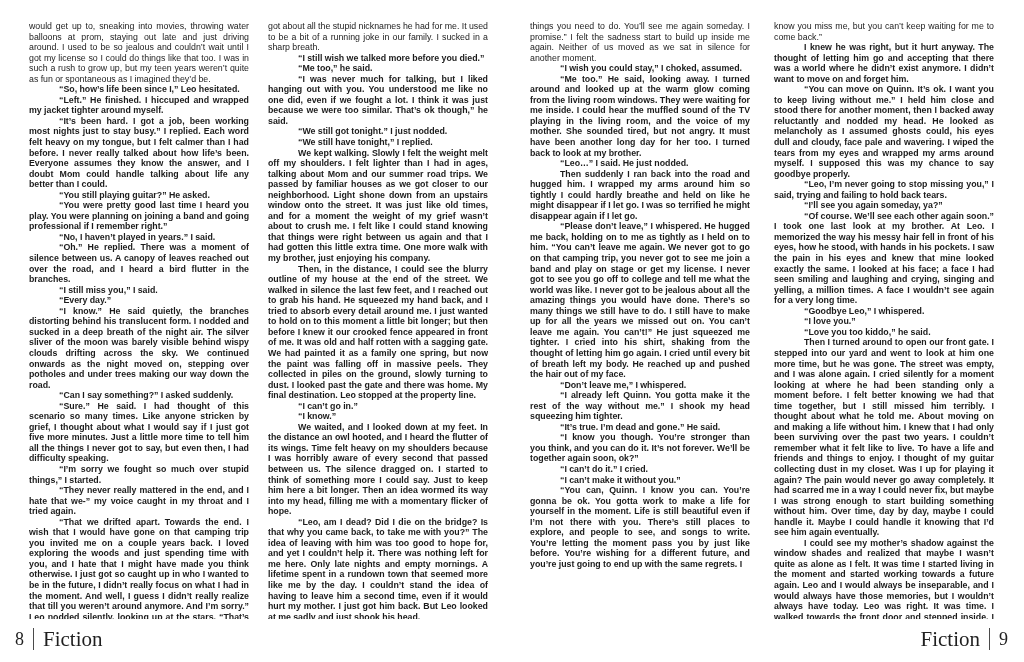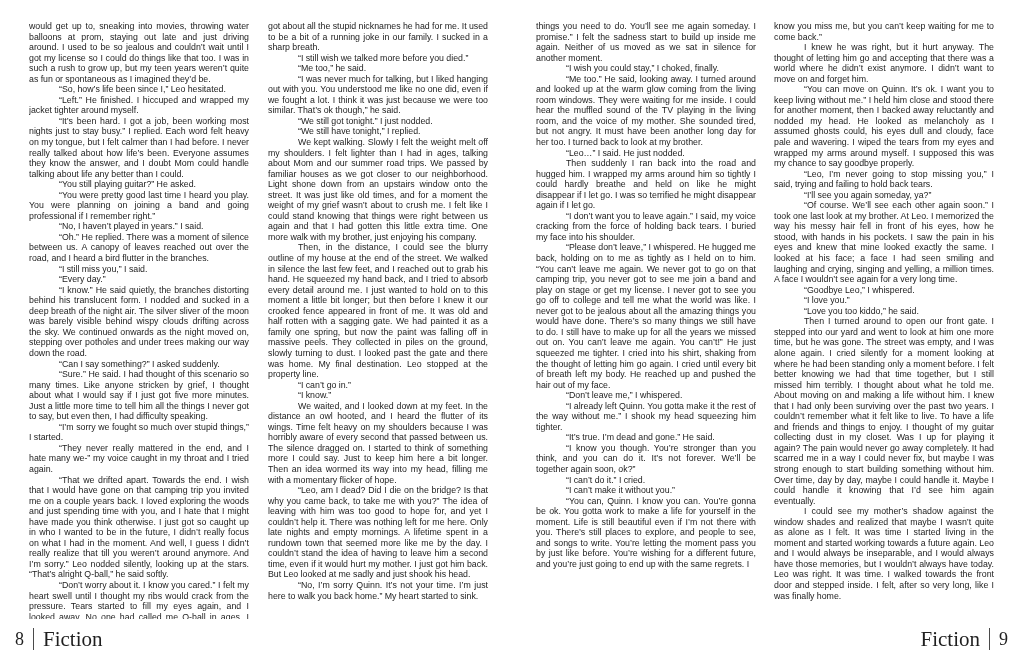--- a/index.html
+++ b/index.html
@@ -33,25 +33,25 @@
     width: 220px;
     height: 598px;
     overflow: hidden;
     font-size: 8.8px;
     line-height: 10.55px;
     text-align: justify;
     word-spacing: -0.1px;
   }
   .page-left  .col[data-colpos="0"] { left: 29px; }
   .page-left  .col[data-colpos="1"] { left: 268px; }
-  .page-right .col[data-colpos="0"] { left: 24px; }
+  .page-right .col[data-colpos="0"] { left: 18px; }
   .page-right .col[data-colpos="1"] { left: 262px; }
 
   p.para { margin: 0; padding: 0; }
-  p.para.indent { text-indent: 30px; }
+  p.para.indent { text-indent: 30px; font-weight: bold; }
 
   .footer {
     position: absolute;
     bottom: 12px;
     display: flex;
     align-items: center;
     font-family: "Liberation Serif", serif;
     color: #1f1f1f;
   }
   .footer-left  { left: 15px; }
@@ -85,21 +85,21 @@
         <p class="para indent">“You still playing guitar?” He asked.</p>
         <p class="para indent">“You were pretty good last time I heard you play. You were planning on joining a band and going professional if I remember right.”</p>
         <p class="para indent">“No, I haven’t played in years.” I said.</p>
         <p class="para indent">“Oh.” He replied. There was a moment of silence between us. A canopy of leaves reached out over the road, and I heard a bird flutter in the branches.</p>
         <p class="para indent">“I still miss you,” I said.</p>
         <p class="para indent">“Every day.”</p>
         <p class="para indent">“I know.” He said quietly, the branches distorting behind his translucent form. I nodded and sucked in a deep breath of the night air. The silver sliver of the moon was barely visible behind wispy clouds drifting across the sky. We continued onwards as the night moved on, stepping over potholes and under trees making our way down the road.</p>
         <p class="para indent">“Can I say something?” I asked suddenly.</p>
         <p class="para indent">“Sure.” He said. I had thought of this scenario so many times. Like anyone stricken by grief, I thought about what I would say if I just got five more minutes. Just a little more time to tell him all the things I never got to say, but even then, I had difficulty speaking.</p>
         <p class="para indent">“I’m sorry we fought so much over stupid things,” I started.</p>
-        <p class="para indent">“They never really mattered in the end, and I hate many we-” my voice caught in my throat and I tried again.</p>
+        <p class="para indent">“They never really mattered in the end, and I hate that we-” my voice caught in my throat and I tried again.</p>
         <p class="para indent">“That we drifted apart. Towards the end. I wish that I would have gone on that camping trip you invited me on a couple years back. I loved exploring the woods and just spending time with you, and I hate that I might have made you think otherwise. I just got so caught up in who I wanted to be in the future, I didn’t really focus on what I had in the moment. And well, I guess I didn’t really realize that till you weren’t around anymore. And I’m sorry.” Leo nodded silently, looking up at the stars. “That’s alright Q-ball,” he said softly.</p>
         <p class="para indent">“Don’t worry about it. I know you cared.” I felt my heart swell until I thought my ribs would crack from the pressure. Tears started to fill my eyes again, and I looked away. No one had called me Q-ball in ages. I nearly for-</p>
       </div>
     <div class="col" data-colpos="1">
         <p class="para">got about all the stupid nicknames he had for me. It used to be a bit of a running joke in our family. I sucked in a sharp breath.</p>
         <p class="para indent">“I still wish we talked more before you died.”</p>
         <p class="para indent">“Me too,” he said.</p>
         <p class="para indent">“I was never much for talking, but I liked hanging out with you. You understood me like no one did, even if we fought a lot. I think it was just because we were too similar. That’s ok though,” he said.</p>
         <p class="para indent">“We still got tonight.” I just nodded.</p>
         <p class="para indent">“We still have tonight,” I replied.</p>
@@ -114,25 +114,24 @@
     <footer class="footer footer-left">
       <span class="pgnum">8</span>
       <span class="footer-rule"></span>
       <span class="section-label">Fiction</span>
     </footer>
   </section>
 
   <section class="page page-right">
     <div class="col" data-colpos="0">
         <p class="para">things you need to do. You’ll see me again someday. I promise.” I felt the sadness start to build up inside me again. Neither of us moved as we sat in silence for another moment.</p>
-        <p class="para indent">“I wish you could stay,” I choked, finally.</p>
+        <p class="para indent">“I wish you could stay,” I choked, assumed.</p>
         <p class="para indent">“Me too.” He said, looking away. I turned around and looked up at the warm glow coming from the living room windows. They were waiting for me inside. I could hear the muffled sound of the TV playing in the living room, and the voice of my mother. She sounded tired, but not angry. It must have been another long day for her too. I turned back to look at my brother.</p>
         <p class="para indent">“Leo…” I said. He just nodded.</p>
         <p class="para indent">Then suddenly I ran back into the road and hugged him. I wrapped my arms around him so tightly I could hardly breathe and held on like he might disappear if I let go. I was so terrified he might disappear again if I let go.</p>
-        <p class="para indent">“I don’t want you to leave again.” I said, my voice cracking from the force of holding back tears. I buried my face into his shoulder.</p>
         <p class="para indent">“Please don’t leave,” I whispered. He hugged me back, holding on to me as tightly as I held on to him. “You can’t leave me again. We never got to go on that camping trip, you never got to see me join a band and play on stage or get my license. I never got to see you go off to college and tell me what the world was like. I never got to be jealous about all the amazing things you would have done. There’s so many things we still have to do. I still have to make up for all the years we missed out on. You can’t leave me again. You can’t!” He just squeezed me tighter. I cried into his shirt, shaking from the thought of letting him go again. I cried until every bit of breath left my body. He reached up and pushed the hair out of my face.</p>
         <p class="para indent">“Don’t leave me,” I whispered.</p>
         <p class="para indent">“I already left Quinn. You gotta make it the rest of the way without me.” I shook my head squeezing him tighter.</p>
         <p class="para indent">“It’s true. I’m dead and gone.” He said.</p>
         <p class="para indent">“I know you though. You’re stronger than you think, and you can do it. It’s not forever. We’ll be together again soon, ok?”</p>
         <p class="para indent">“I can’t do it.” I cried.</p>
         <p class="para indent">“I can’t make it without you.”</p>
         <p class="para indent">“You can, Quinn. I know you can. You’re gonna be ok. You gotta work to make a life for yourself in the moment. Life is still beautiful even if I’m not there with you. There’s still places to explore, and people to see, and songs to write. You’re letting the moment pass you by just like before. You’re wishing for a different future, and you’re just going to end up with the same regrets. I</p>
       </div>
     <div class="col" data-colpos="1">

